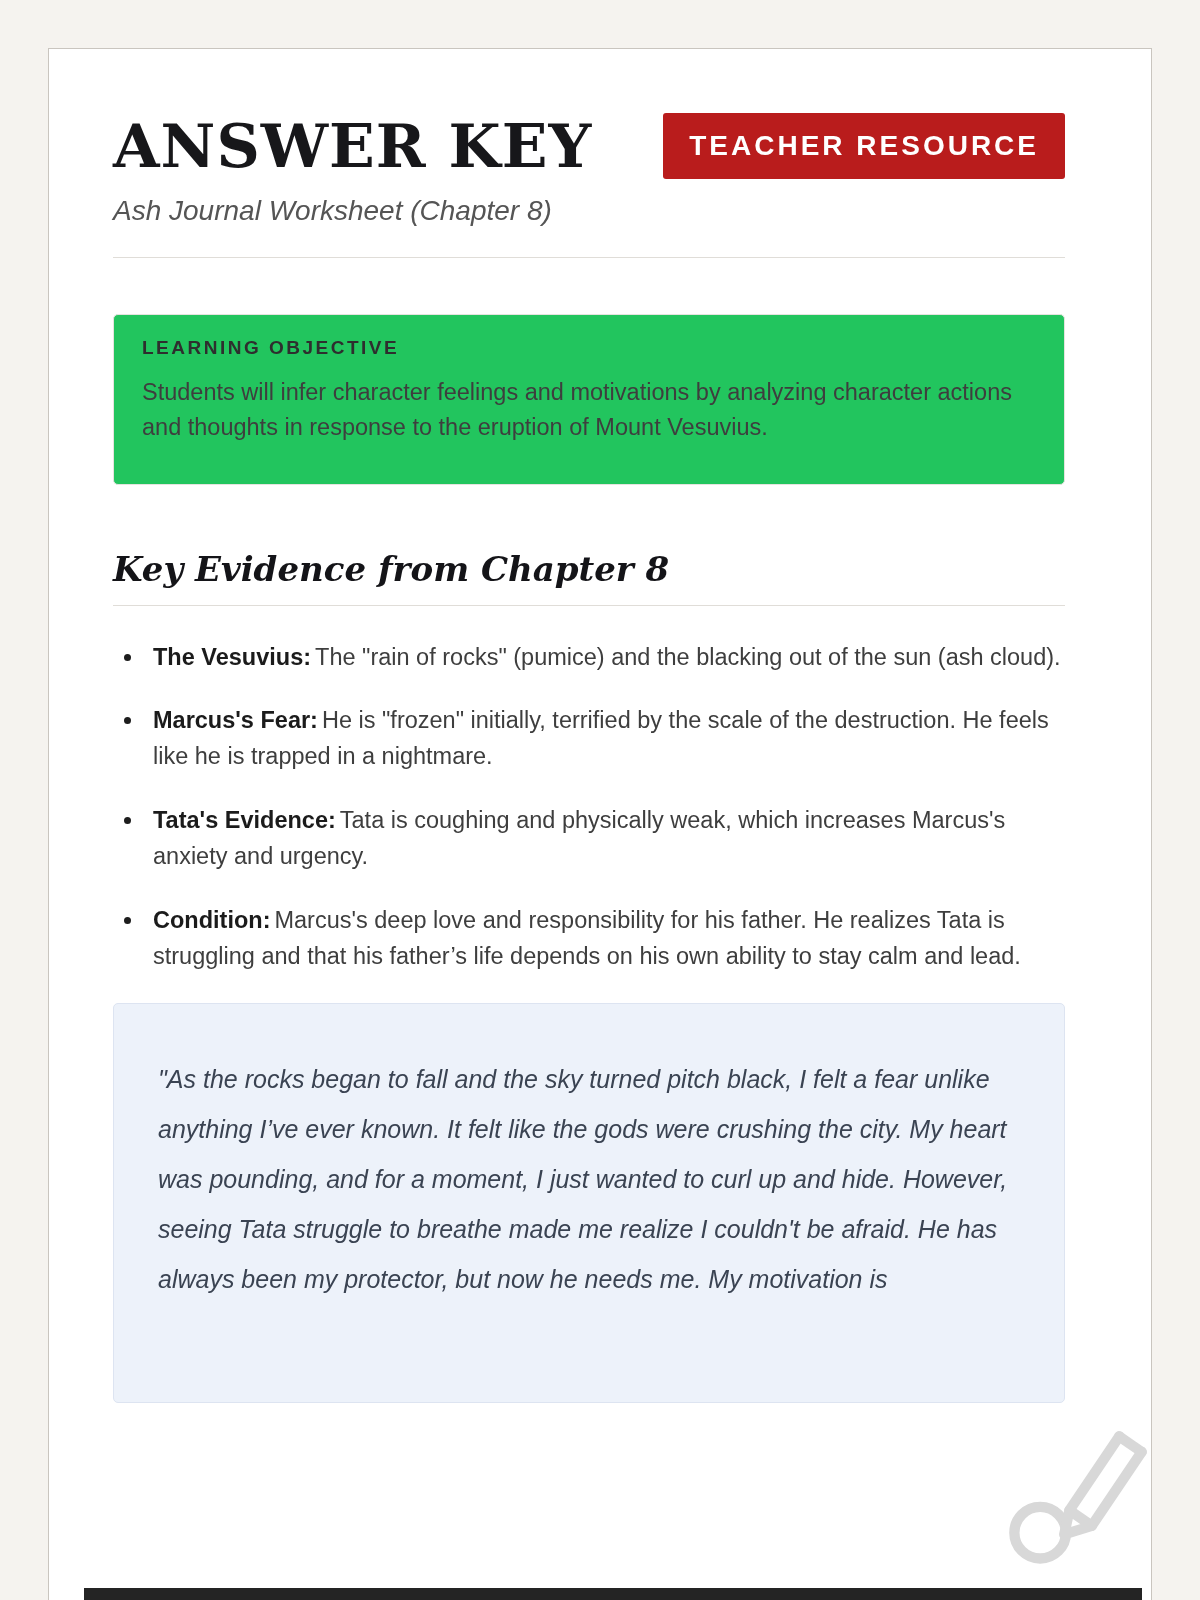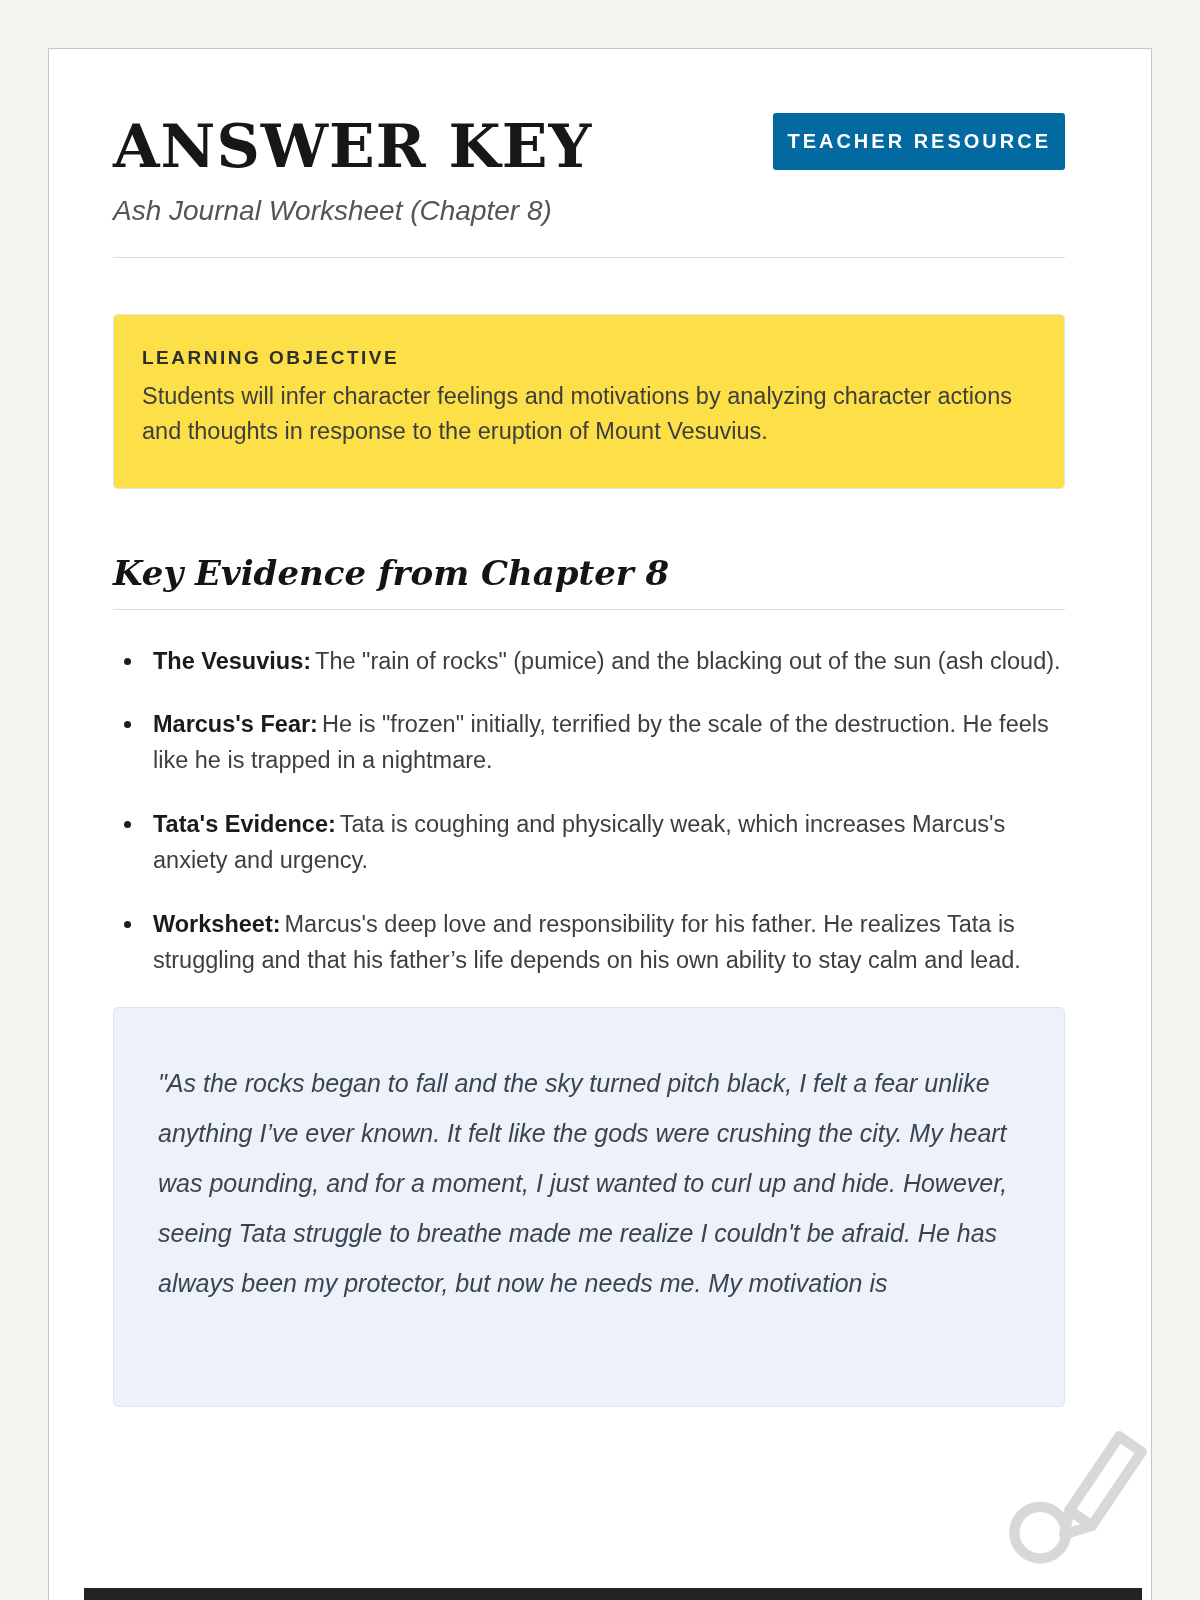--- a/index.html
+++ b/index.html
@@ -28,55 +28,55 @@
   }
   .page-title {
     font-family: "DejaVu Serif", serif;
     font-weight: 700;
     font-size: 60px;
     letter-spacing: 1px;
     color: #17171a;
     line-height: 1.1;
   }
   .badge {
-    background: #0369a1;
+    background: #b91c1c;
     color: #ffffff;
-    font-size: 20px;
+    font-size: 28px;
     font-weight: 700;
     letter-spacing: 3px;
-    padding: 17px 14px;
+    padding: 17px 26px;
     border-radius: 3px;
     white-space: nowrap;
   }
   .page-subtitle {
     margin-top: 16px;
     font-style: italic;
     font-size: 28px;
     color: #555555;
   }
   .rule {
     border: none;
     border-top: 1px solid #e0ddd8;
     margin-top: 30px;
   }
   .objective-box {
     margin-top: 56px;
-    background: #fde047;
+    background: #22c55e;
     border: 1px solid #e5e3df;
     border-radius: 5px;
-    padding: 32px 28px 38px 28px;
+    padding: 22px 28px 38px 28px;
   }
   .objective-label {
     font-size: 19px;
     font-weight: 700;
     letter-spacing: 2.5px;
     color: #2e2e2e;
   }
   .objective-text {
-    margin-top: 10px;
+    margin-top: 16px;
     font-size: 23.5px;
     line-height: 1.5;
     color: #3e3e3e;
     max-width: 880px;
   }
   .section-heading {
     margin-top: 64px;
     font-family: "DejaVu Serif", serif;
     font-style: italic;
     font-weight: 700;
@@ -163,21 +163,21 @@
     <li>
       <span class="lead">The Vesuvius:</span><span>The "rain of rocks" (pumice) and the blacking out of the sun (ash cloud).</span>
     </li>
     <li>
       <span class="lead">Marcus's Fear:</span><span>He is "frozen" initially, terrified by the scale of the destruction. He feels like he is trapped in a nightmare.</span>
     </li>
     <li>
       <span class="lead">Tata's Evidence:</span><span>Tata is coughing and physically weak, which increases Marcus's anxiety and urgency.</span>
     </li>
     <li>
-      <span class="lead">Worksheet:</span><span>Marcus's deep love and responsibility for his father. He realizes Tata is struggling and that his father’s life depends on his own ability to stay calm and lead.</span>
+      <span class="lead">Condition:</span><span>Marcus's deep love and responsibility for his father. He realizes Tata is struggling and that his father’s life depends on his own ability to stay calm and lead.</span>
     </li>
   </ul>
 
 
   <div class="quote-box">
     <div class="quote-text">"As the rocks began to fall and the sky turned pitch black, I felt a fear unlike anything I’ve ever known. It felt like the gods were crushing the city. My heart was pounding, and for a moment, I just wanted to curl up and hide. However, seeing Tata struggle to breathe made me realize I couldn't be afraid. He has always been my protector, but now he needs me. My motivation is</div>
   </div>
 
 </div>
 

